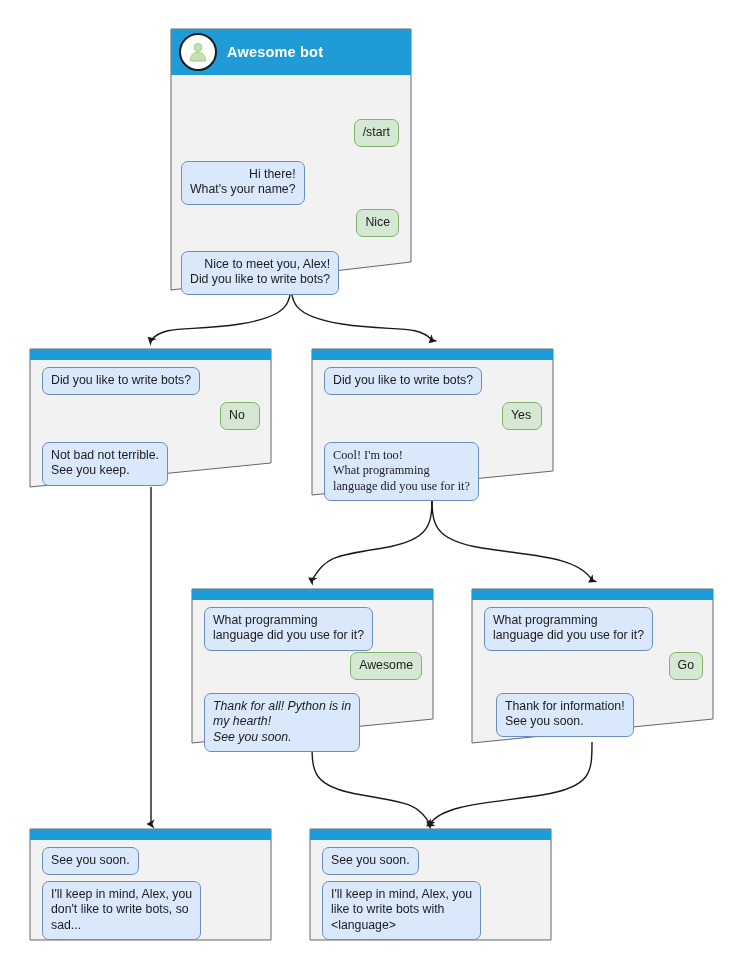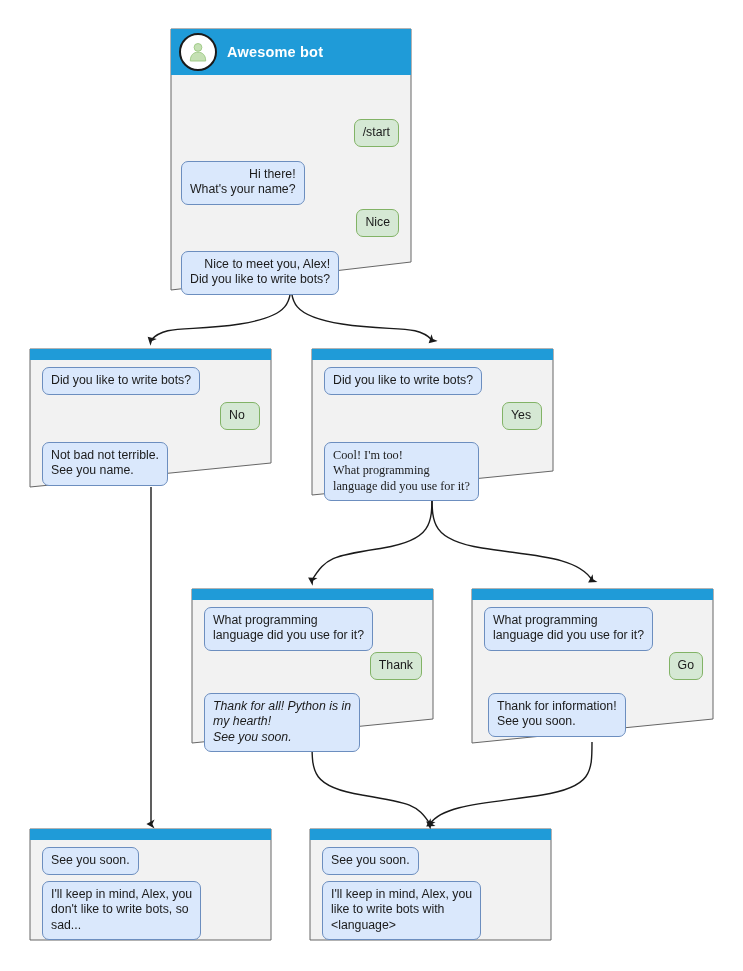--- a/index.html
+++ b/index.html
@@ -168,21 +168,21 @@
   <div class="card" style="left:30px; top:349px; width:241px; height:140px;">
     <svg class="card-svg" width="241" height="140" viewBox="0 0 241 140">
       <path d="M0,0 L241,0 L241,114 L0,138 Z" fill="#f2f2f2" stroke="#666666" stroke-width="1"></path>
     </svg>
     <div class="card-inner">
       <div class="hdr hdr-slim" style="width:241px; background:#1f9bd8;"></div>
       <div class="body" style="top:11px;">
         <div class="bubble bot" style="left:12px; top:7px;">Did you like to write bots?</div>
         <div class="bubble user" style="right:11px; top:42px; min-width:40px; text-align:left;">No</div>
         <div class="bubble bot" style="left:12px; top:82px;">Not bad not terrible.
-See you name.</div>
+See you keep.</div>
       </div>
     </div>
   </div>
 
   <div class="card" style="left:312px; top:349px; width:241px; height:148px;">
     <svg class="card-svg" width="241" height="148" viewBox="0 0 241 148">
       <path d="M0,0 L241,0 L241,122 L0,146 Z" fill="#f2f2f2" stroke="#666666" stroke-width="1"></path>
     </svg>
     <div class="card-inner">
       <div class="hdr hdr-slim" style="width:241px; background:#1f9bd8;"></div>
@@ -198,39 +198,39 @@
 
   <div class="card" style="left:192px; top:589px; width:241px; height:156px;">
     <svg class="card-svg" width="241" height="156" viewBox="0 0 241 156">
       <path d="M0,0 L241,0 L241,130 L0,154 Z" fill="#f2f2f2" stroke="#666666" stroke-width="1"></path>
     </svg>
     <div class="card-inner">
       <div class="hdr hdr-slim" style="width:241px; background:#1f9bd8;"></div>
       <div class="body" style="top:11px;">
         <div class="bubble bot" style="left:12px; top:7px;">What programming
 language did you use for it?</div>
-        <div class="bubble user" style="right:11px; top:52px;">Thank</div>
+        <div class="bubble user" style="right:11px; top:52px;">Awesome</div>
         <div class="bubble bot" style="left:12px; top:93px;font-style:italic;">Thank for all! Python is in
 my hearth!
 See you soon.</div>
       </div>
     </div>
   </div>
 
   <div class="card" style="left:472px; top:589px; width:241px; height:156px;">
     <svg class="card-svg" width="241" height="156" viewBox="0 0 241 156">
       <path d="M0,0 L241,0 L241,130 L0,154 Z" fill="#f2f2f2" stroke="#666666" stroke-width="1"></path>
     </svg>
     <div class="card-inner">
       <div class="hdr hdr-slim" style="width:241px; background:#1f9bd8;"></div>
       <div class="body" style="top:11px;">
         <div class="bubble bot" style="left:12px; top:7px;">What programming
 language did you use for it?</div>
         <div class="bubble user" style="right:10px; top:52px; min-width:32px;">Go</div>
-        <div class="bubble bot" style="left:16px; top:93px;">Thank for information!
+        <div class="bubble bot" style="left:24px; top:93px;">Thank for information!
 See you soon.</div>
       </div>
     </div>
   </div>
 
   <div class="card" style="left:30px; top:829px; width:241px; height:112px;">
     <svg class="card-svg" width="241" height="112" viewBox="0 0 241 112">
       <path d="M0,0 L241,0 L241,111 L0,111 Z" fill="#f2f2f2" stroke="#666666" stroke-width="1"></path>
     </svg>
     <div class="card-inner">

